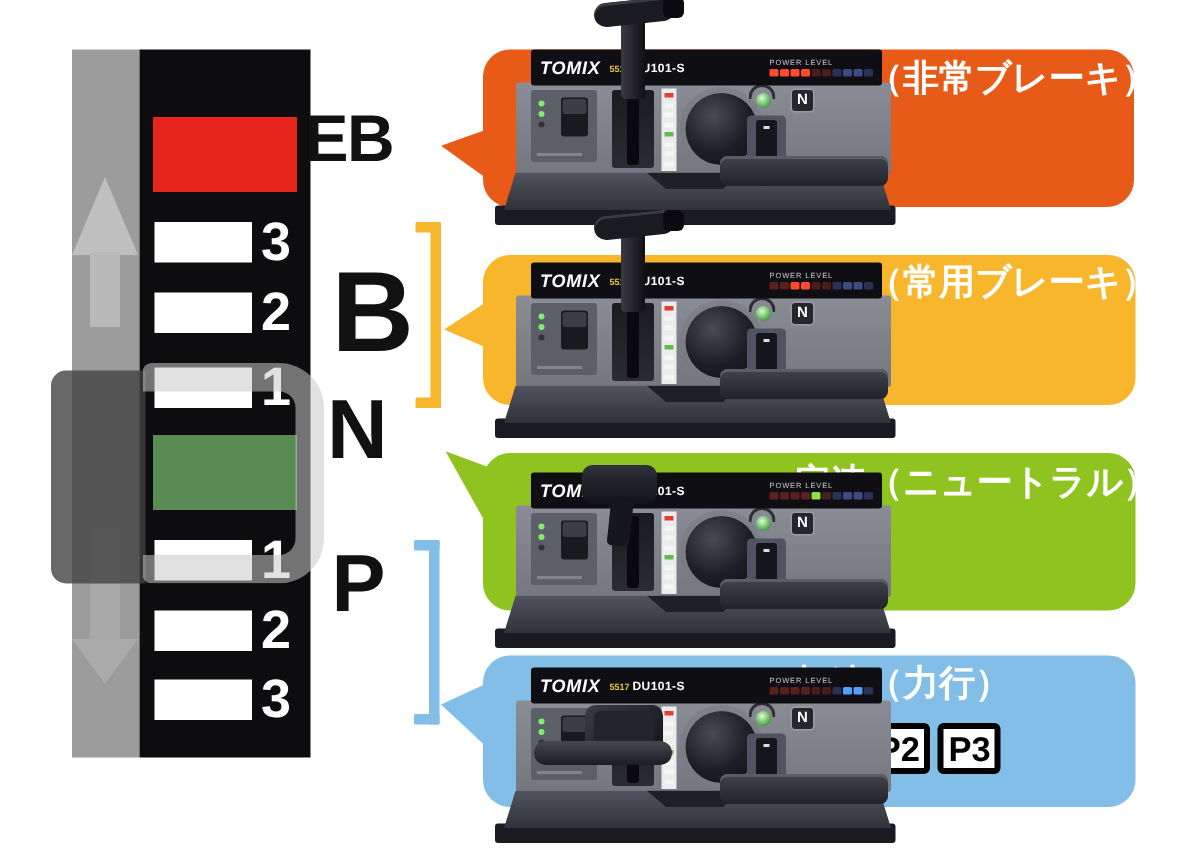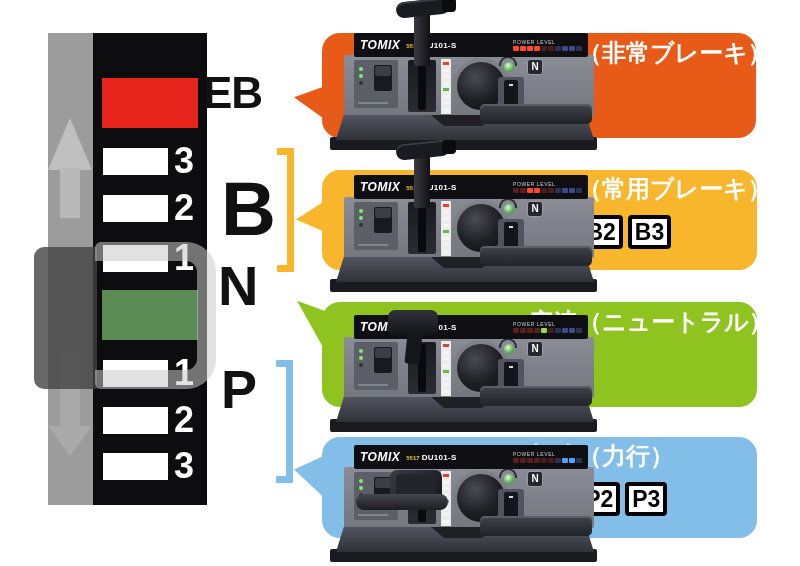--- a/index.html
+++ b/index.html
@@ -145,25 +145,20 @@
   <div class="abs banner" style="left: 322px; top: 33px; width: 434px; height: 105px; background: rgb(232, 90, 23);"></div>
   <div class="abs tail" style="left: 294px; top: 78px; width: 54px; height: 58px; clip-path: polygon(0px 33%, 100% 0px, 100% 100%); background: rgb(232, 90, 23);"></div>
   <div class="abs panel-title" style="left:530px;top:40px;">非常（非常ブレーキ）</div>
   <div class="abs badges" style="left:531px;top:77px;">
       <span class="badge">EB</span>
     </div>
 
   <div class="abs banner" style="left: 322px; top: 170px; width: 435px; height: 100px; background: rgb(248, 182, 45);"></div>
   <div class="abs tail" style="left: 296px; top: 186px; width: 52px; height: 56px; clip-path: polygon(0px 60%, 100% 0px, 100% 100%); background: rgb(248, 182, 45);"></div>
   <div class="abs panel-title" style="left:530px;top:176px;">減速（常用ブレーキ）</div>
-  <div class="abs badges" style="left:531px;top:215px;">
-      <span class="badge">B1</span>
-      <span class="badge">B2</span>
-      <span class="badge">B3</span>
-    </div>
 
   <div class="abs banner" style="left: 322px; top: 302px; width: 435px; height: 105px; background: rgb(143, 195, 31);"></div>
   <div class="abs tail" style="left: 297px; top: 298px; width: 51px; height: 94px; clip-path: polygon(0px 3%, 100% 23%, 100% 100%); background: rgb(143, 195, 31);"></div>
   <div class="abs panel-title" style="left:530px;top:309px;">定速（ニュートラル）</div>
   <div class="abs badges" style="left:531px;top:348px;">
       <span class="badge">N</span>
     </div>
 
   <div class="abs banner" style="left: 322px; top: 437px; width: 435px; height: 101px; background: rgb(130, 190, 232);"></div>
   <div class="abs tail" style="left: 294px; top: 440px; width: 54px; height: 80px; clip-path: polygon(0px 37%, 100% 6%, 100% 100%); background: rgb(130, 190, 232);"></div>

